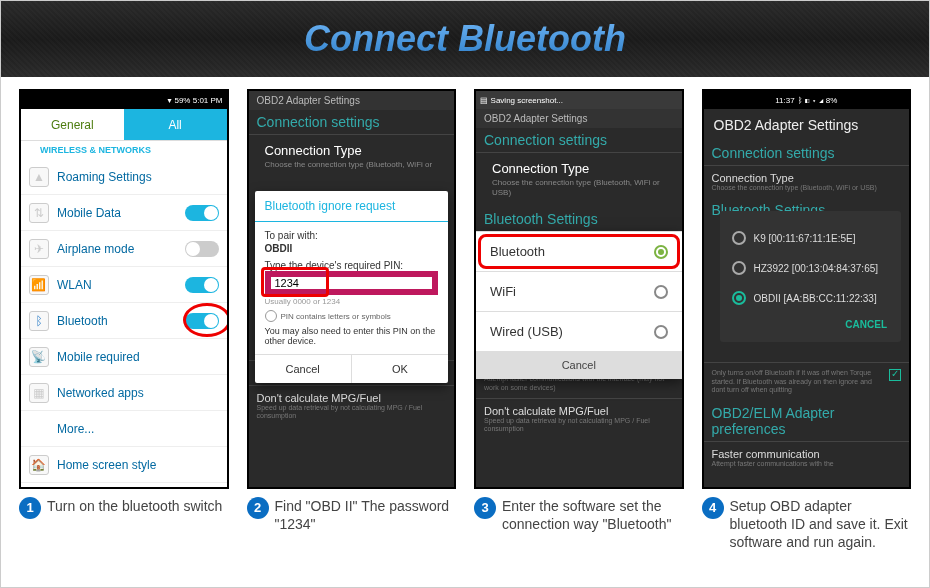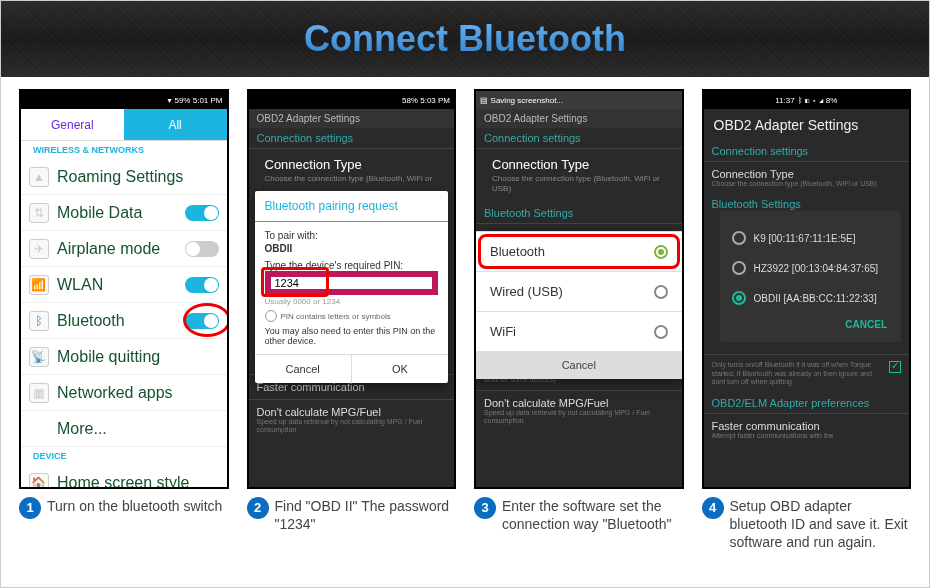--- a/index.html
+++ b/index.html
@@ -1,45 +1,45 @@
 <!DOCTYPE html>
 <html><head>
 <meta charset="utf-8">
 <style>
 *{margin:0;padding:0;box-sizing:border-box;font-family:Arial,Helvetica,sans-serif}
 body{width:930px;height:588px;background:#fff;position:relative;border:1px solid #ccc}
 .header{height:76px;background:linear-gradient(180deg,#2a2a2a 0%,#1a1a1a 50%,#2a2a2a 100%);display:flex;align-items:center;justify-content:center;position:relative;overflow:hidden}
 .header::before{content:"";position:absolute;inset:0;background-image:repeating-linear-gradient(45deg,rgba(255,255,255,0.02) 0 2px,transparent 2px 4px)}
-.header-title{font-size:36px;font-weight:bold;background:linear-gradient(180deg,#6db4f5 0%,#2e7fc9 100%);-webkit-background-clip:text;background-clip:text;color:transparent;position:relative;z-index:1}
+.header-title{font-size:36px;font-weight:bold;font-style:italic;background:linear-gradient(180deg,#6db4f5 0%,#2e7fc9 100%);-webkit-background-clip:text;background-clip:text;color:transparent;position:relative;z-index:1}
 .shots{display:flex;gap:18px;padding:12px 18px 0 18px}
 .shot{width:212px;height:400px;border:2px solid #000;background:#2a2a2a;position:relative;overflow:hidden;font-size:10px;color:#ccc}
 .captions{display:flex;gap:18px;padding:8px 18px 0 18px}
 .caption{width:212px;display:flex;align-items:flex-start;gap:6px;color:#444;font-size:14px;line-height:1.3}
 .num{flex:0 0 22px;width:22px;height:22px;border-radius:50%;background:#0a6dc2;color:#fff;display:flex;align-items:center;justify-content:center;font-size:13px;font-weight:bold}
 .statusbar{height:18px;background:#000;color:#fff;font-size:8px;display:flex;align-items:center;justify-content:flex-end;padding:0 4px;gap:3px}
 .statusbar.light{background:#3a3a3a}
 
 .s1{background:#fff}
 .tabs{display:flex;height:32px;border-bottom:1px solid #ddd}
-.tab{flex:1;display:flex;align-items:center;justify-content:center;font-size:12px;color:#6d28d9}
+.tab{flex:1;display:flex;align-items:center;justify-content:center;font-size:12px;color:#4d7c0f}
 .tab.active{background:#1cb5e0;color:#fff}
-.section-label{font-size:9px;color:#1cb5e0;padding:4px 12px;font-weight:bold}
+.section-label{font-size:9px;color:#1cb5e0;padding:4px 19px;font-weight:bold}
 .row{display:flex;align-items:center;height:36px;padding:0 8px;border-bottom:1px solid #eee}
 .row-icon{width:20px;height:20px;margin-right:8px;display:flex;align-items:center;justify-content:center;font-size:12px;border:1px solid #ccc;border-radius:3px;background:#f8f8f8}
-.row-label{flex:1;font-size:16px;color:#14532d}
+.row-label{flex:1;font-size:12px;color:#0369a1}
 .switch{width:34px;height:16px;border-radius:8px;position:relative}
 .switch.on{background:#1cb5e0}
 .switch.off{background:#ccc}
 .switch::after{content:"";position:absolute;width:14px;height:14px;border-radius:50%;background:#fff;top:1px}
 .switch.on::after{right:1px}
 .switch.off::after{left:1px}
 .circle-red{position:absolute;border:3px solid #e00;border-radius:50%;pointer-events:none}
 
 .obd-title{font-size:10px;color:#bbb;padding:4px 8px;background:#333}
-.obd-section{font-size:11px;color:#3aa;padding:4px 8px}
+.obd-section{font-size:14px;color:#3aa;padding:4px 8px}
 .obd-heading{font-size:13px;color:#fff;padding:2px 8px}
 .obd-sub{font-size:8px;color:#888;padding:0 8px 4px 8px;line-height:1.2}
 .obd-row{padding:6px 8px;border-top:1px solid #444}
 .obd-row-title{font-size:11px;color:#ddd}
 .obd-row-sub{font-size:7px;color:#777;line-height:1.2}
 
 .dialog{position:absolute;left:6px;right:6px;background:#fff;border-radius:2px;box-shadow:0 4px 12px rgba(0,0,0,.5);color:#333}
 .dialog-title{font-size:12px;color:#1cb5e0;padding:8px 10px;border-bottom:1px solid #1cb5e0}
 .dialog-body{padding:8px 10px;font-size:10px;color:#333}
 .dialog-body .bold{font-weight:bold;margin:2px 0 6px 0}
@@ -107,58 +107,54 @@
         <div class="switch on"></div>
       </div>
     <div class="row" style="position:relative">
         <div class="row-icon" style="color:#2e7fc9">ᛒ</div>
         <div class="row-label">Bluetooth</div>
         <div class="switch on"></div>
         <div class="circle-red" style="width:48px;height:34px;right:-4px;top:0"></div>
       </div>
     <div class="row">
         <div class="row-icon">📡</div>
-        <div class="row-label">Mobile quitting</div>
+        <div class="row-label">Mobile required</div>
       </div>
     <div class="row">
         <div class="row-icon">▦</div>
         <div class="row-label">Networked apps</div>
       </div>
     <div class="row">
         <div class="row-label" style="margin-left:28px">More...</div>
       </div>
-    <div class="section-label">DEVICE</div>
     <div class="row">
         <div class="row-icon">🏠</div>
         <div class="row-label">Home screen style</div>
       </div>
 
   </div>
 
   <div class="shot">
-    <div class="statusbar">
-        <span>58% 5:03 PM</span>
-      </div>
     <div class="obd-title">OBD2 Adapter Settings</div>
     <div class="obd-section">Connection settings</div>
     <div class="obd-row">
       <div class="obd-heading">Connection Type</div>
       <div class="obd-sub">Choose the connection type (Bluetooth, WiFi or</div>
     </div>
     <div style="height:180px"></div>
     <div class="obd-row">
         <div class="obd-row-title">Faster communication</div>
       </div>
     <div class="obd-row">
         <div class="obd-row-title">Don't calculate MPG/Fuel</div>
         <div class="obd-row-sub">Speed up data retrieval by not calculating MPG / Fuel consumption</div>
       </div>
 
     <div class="dialog" style="top:100px">
-      <div class="dialog-title">Bluetooth pairing request</div>
+      <div class="dialog-title">Bluetooth ignore request</div>
       <div class="dialog-body">
         <div>To pair with:</div>
         <div class="bold">OBDII</div>
         <div>Type the device's required PIN:</div>
         <div style="position:relative">
           <input class="dialog-input" value="1234" style="">
           <div class="box-red" style="left:-4px;top:-4px;width:68px;height:30px"></div>
         </div>
         <div class="dialog-hint">Usually 0000 or 1234</div>
         <div class="dialog-checkbox">
@@ -200,25 +196,25 @@
       </div>
 
     <div class="dialog" style="top:140px;left:0;right:0;border-radius:0">
       <div class="conn-list">
         <div class="conn-item" style="position:relative">
             <span>Bluetooth</span>
             <span class="radio sel"></span>
             <div class="box-red" style="left:2px;top:2px;right:2px;bottom:2px;border-radius:8px"></div>
           </div>
         <div class="conn-item">
+            <span>WiFi</span>
+            <span class="radio"></span>
+          </div>
+        <div class="conn-item">
             <span>Wired (USB)</span>
-            <span class="radio"></span>
-          </div>
-        <div class="conn-item">
-            <span>WiFi</span>
             <span class="radio"></span>
           </div>
       </div>
       <div class="cancel-bar">Cancel</div>
     </div>
   </div>
 
   <div class="shot">
     <div class="statusbar" style="justify-content:center">
         <span>11:37</span>

